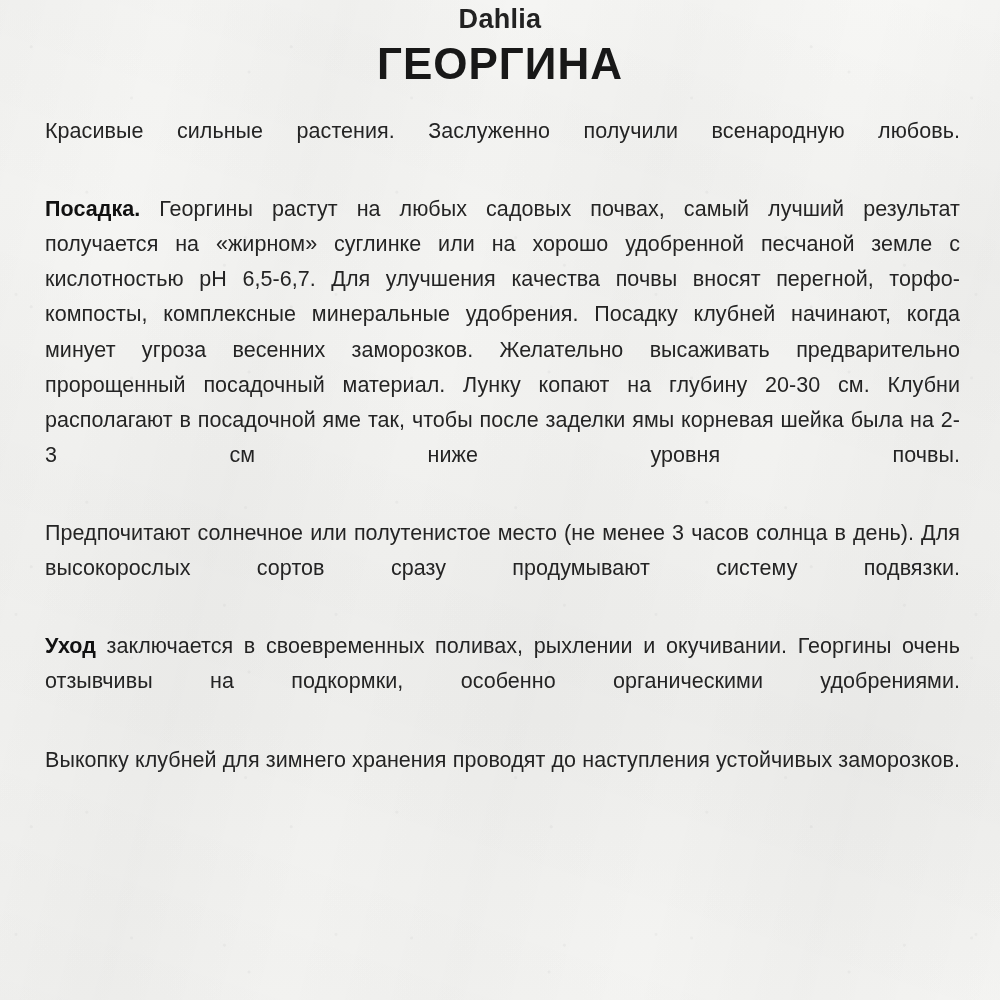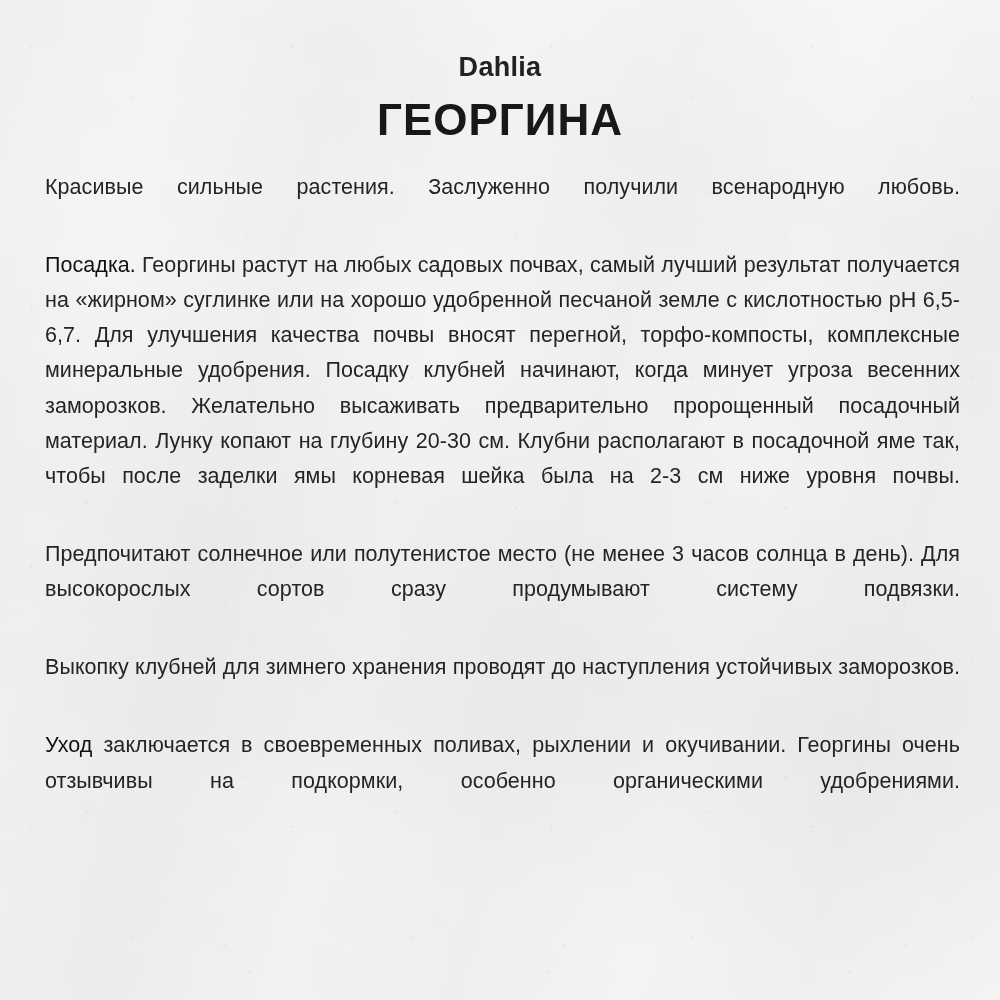--- a/index.html
+++ b/index.html
@@ -49,49 +49,48 @@
     text-align: center;
     padding-top: 2px;
   }
 
   .latin-name {
     font-size: 27px;
     font-weight: bold;
     letter-spacing: 0.3px;
     line-height: 34px;
     color: #222;
-    margin-top: 48px;
   }
 
   .common-name {
     font-size: 44px;
     font-weight: bold;
     letter-spacing: 1px;
     line-height: 52px;
     color: #181818;
-    margin-top: 10px;
+    margin-top: 2px;
   }
 
   .body-text {
     margin: 0;
     padding: 16px 32px 0 37px;
   }
 
   .para {
     margin: 8px;
     font-size: 21.5px;
     line-height: 35.1px;
     text-align: justify;
     text-justify: inter-word;
     letter-spacing: 0.05px;
     color: #242424;
   }
 
   .lead {
-    font-weight: normal;
+    font-weight: bold;
     color: #111;
   }
 
   
   .para:after {
     content: "";
     display: inline-block;
     width: 100%;
   }
 </style>
@@ -108,19 +107,19 @@
   </div>
 
   <div class="body-text">
 
     <p class="para"><span>Красивые сильные растения. Заслуженно получили всенародную любовь.</span></p>
 
     <p class="para"><span class="lead">Посадка.</span><span> Георгины растут на любых садовых почвах, самый лучший результат получается на «жирном» суглинке или на хорошо удобренной песчаной земле с кислотностью рН 6,5-6,7. Для улучшения качества почвы вносят перегной, торфо-компосты, комплексные минеральные удобрения. Посадку клубней начинают, когда минует угроза весенних заморозков. Желательно высаживать предварительно пророщенный посадочный материал. Лунку копают на глубину 20-30 см. Клубни располагают в посадочной яме так, чтобы после заделки ямы корневая шейка была на 2-3 см ниже уровня почвы.</span></p>
 
     <p class="para"><span>Предпочитают солнечное или полутенистое место (не менее 3 часов солнца в день). Для высокорослых сортов сразу продумывают систему подвязки.</span></p>
 
+    <p class="para"><span class="lead">Уход</span><span> заключается в своевременных поливах, рыхлении и окучивании. Георгины очень отзывчивы на подкормки, особенно органическими удобрениями.</span></p>
+
     <p class="para"><span>Выкопку клубней для зимнего хранения проводят до наступления устойчивых заморозков.</span></p>
-
-    <p class="para"><span class="lead">Уход</span><span> заключается в своевременных поливах, рыхлении и окучивании. Георгины очень отзывчивы на подкормки, особенно органическими удобрениями.</span></p>
 
   </div>
 
 </div>
 
 </body></html>

